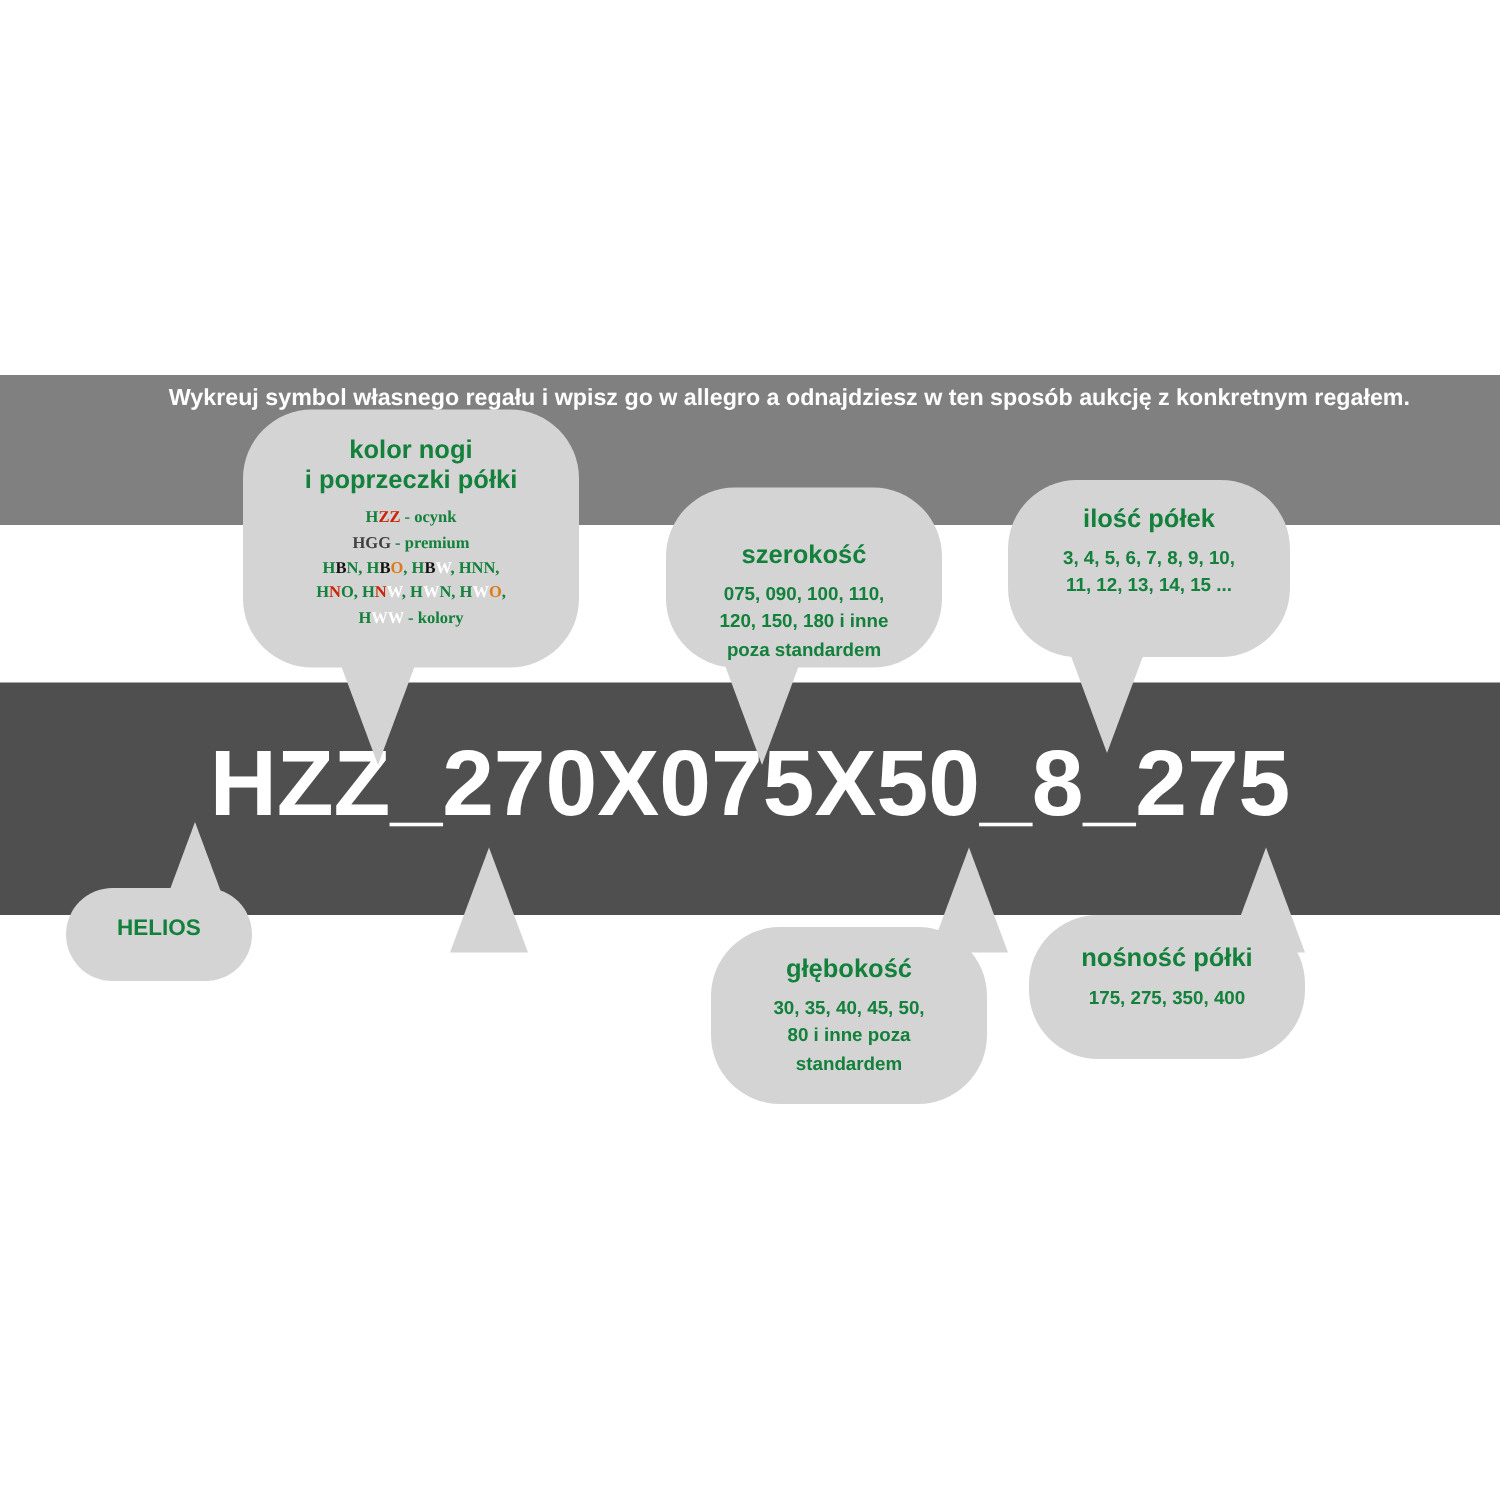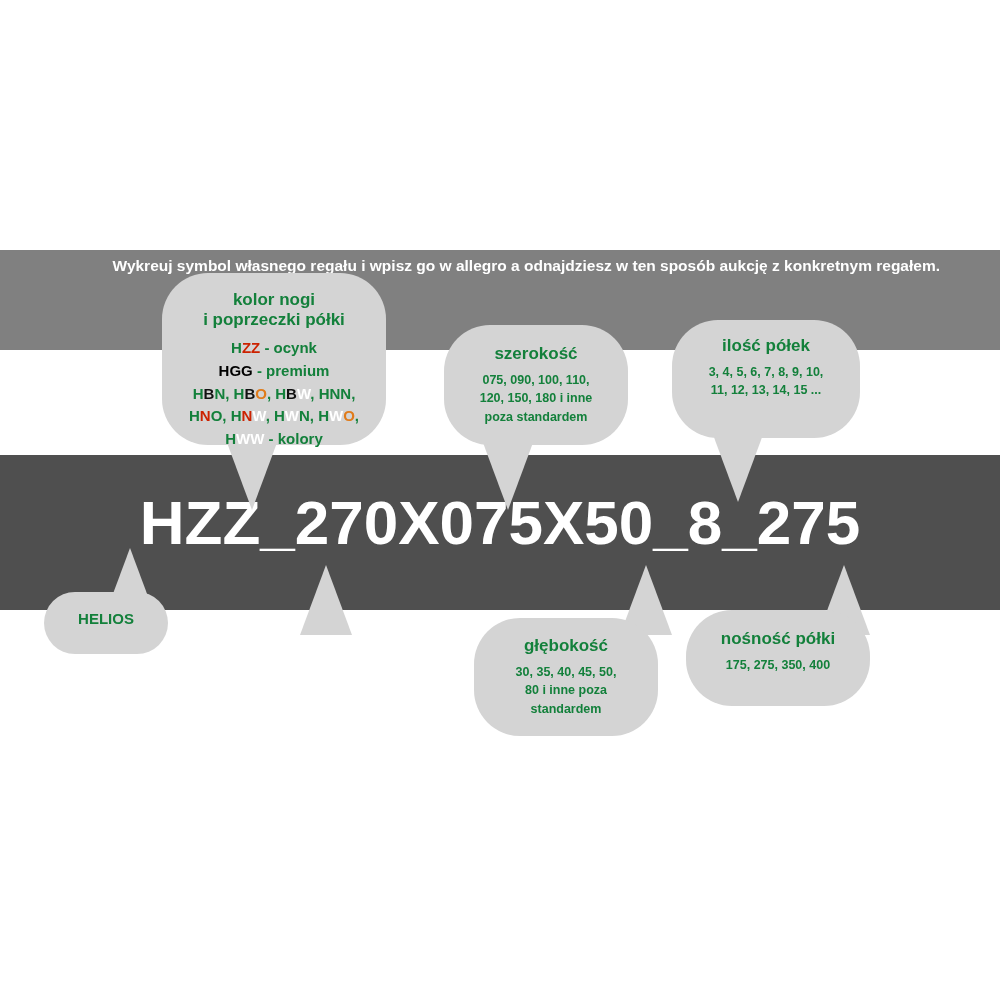--- a/index.html
+++ b/index.html
@@ -109,49 +109,50 @@
     border-top: 70px solid #d4d4d4;
   }
   .tail-up {
     border-left: 26px solid transparent;
     border-right: 26px solid transparent;
     border-bottom: 70px solid #d4d4d4;
   }
 
   
   #bubble-kolor      { left: 162px; top: 273px;  width: 224px; height: 172px; padding-top: 17px; }
-  #bubble-szerokosc  { left: 444px; top: 325px;  width: 184px; height: 120px; padding-top: 19px; }
+  #bubble-szerokosc  { left: 444px; top: 325px;  width: 184px; height: 120px; padding-top: 35px; }
   #bubble-ilosc      { left: 672px; top: 320px;  width: 188px; height: 118px; padding-top: 16px; }
   #bubble-helios     { left: 44px;  top: 592px;  width: 124px; height: 62px;  padding-top: 18px; border-radius: 32px; }
   #bubble-wysokosc   { left: 162px; top: 610px;  width: 196px; height: 122px; padding-top: 18px; }
   #bubble-glebokosc  { left: 474px; top: 618px;  width: 184px; height: 118px; padding-top: 18px; }
   #bubble-nosnosc    { left: 686px; top: 610px;  width: 184px; height: 96px;  padding-top: 19px; }
 
   
   #tail-kolor      { left: 226px; top: 440px; }
   #tail-szerokosc  { left: 482px; top: 440px; }
   #tail-ilosc      { left: 712px; top: 432px; }
   #tail-helios     { left: 104px; top: 548px; }
   #tail-wysokosc   { left: 300px; top: 565px; }
   #tail-glebokosc  { left: 620px; top: 565px; }
   #tail-nosnosc    { left: 818px; top: 565px; }
 
   
   .c-green  { color: #13803b; }
   .c-red    { color: #cc2200; }
-  .c-blue   { color: #000000; }
+  .c-blue   { color: #404040; }
   .c-black  { color: #111111; }
   .c-orange { color: #e07b1a; }
   .c-white  { color: #ffffff; }
 
   .kolor-lines {
     margin-top: 8px;
-    font-size: 15px;
+    font-size: 11px;
     font-weight: bold;
     line-height: 1.52;
+    font-family: Liberation Serif, serif;
   }
 </style>
 </head>
 <body>
 
 <div id="canvas">
 
   <div class="band band-gray"></div>
   <div class="band band-dark"></div>
 

